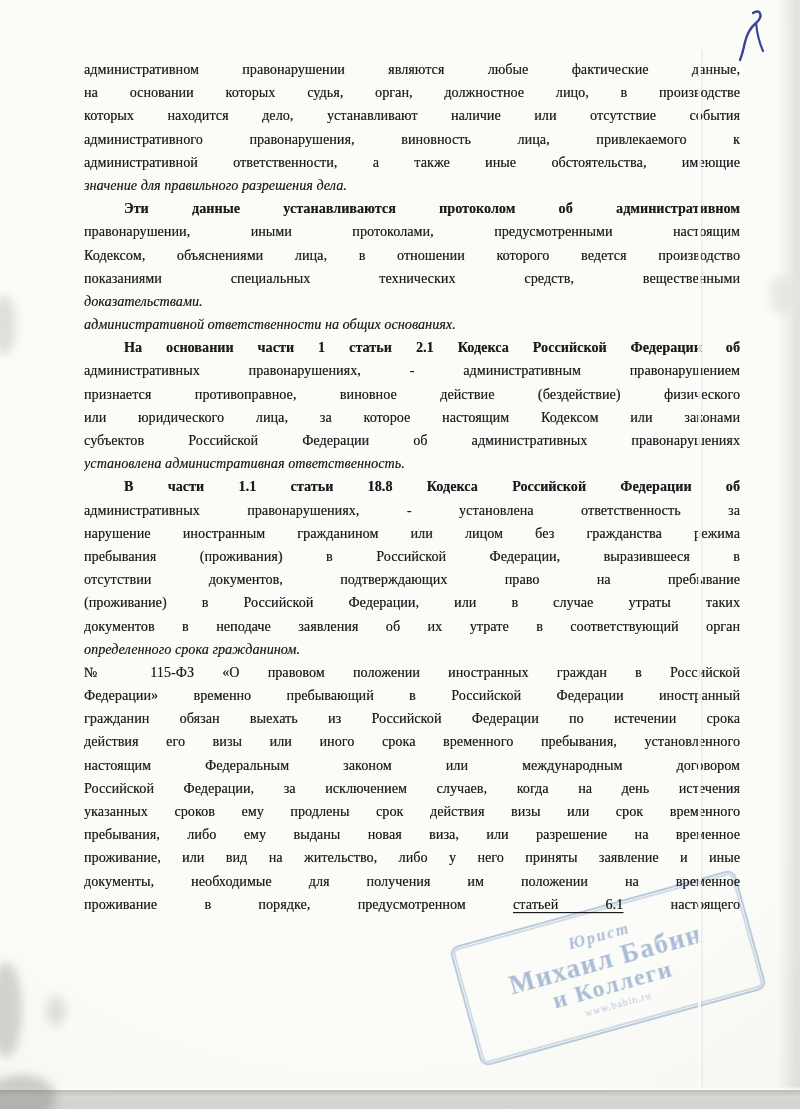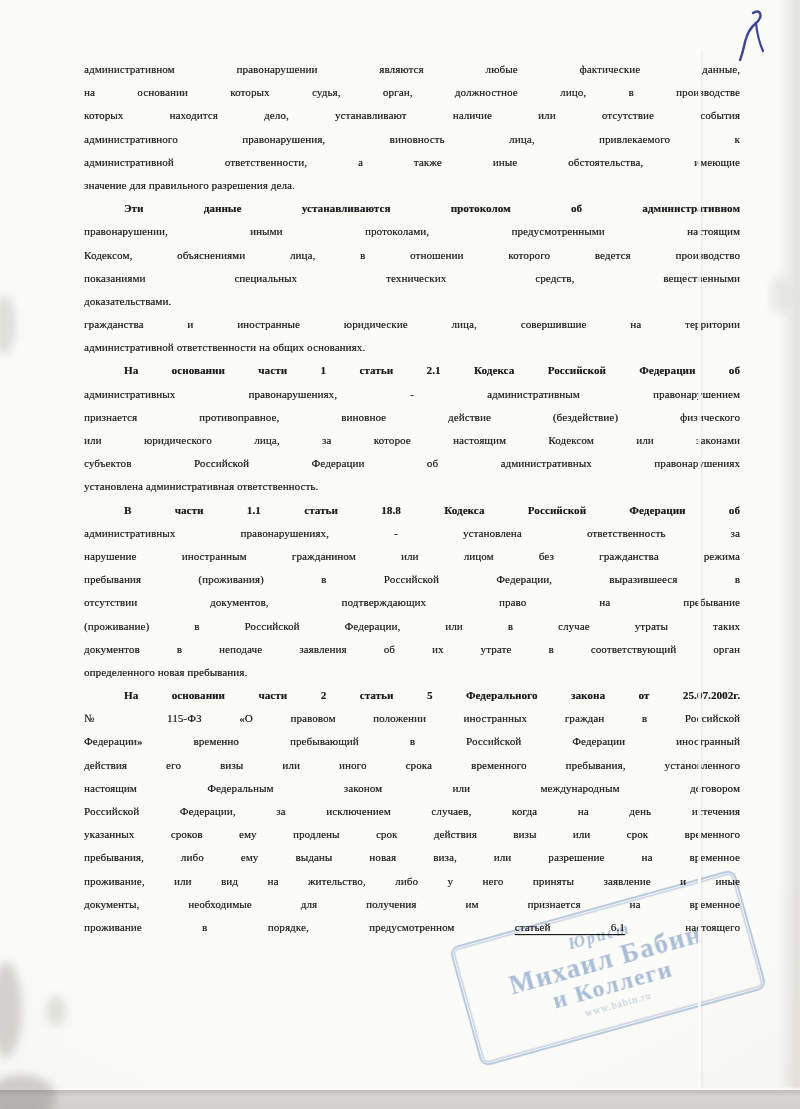--- a/index.html
+++ b/index.html
@@ -13,34 +13,34 @@
   .scan-page {
     position: absolute; inset: 0;
     background:
       radial-gradient(ellipse 120% 90% at 45% 40%, #fbfbf8 60%, #f4f3ef 88%, #edecE7 100%);
   }
   
   .doc-text {
     position: absolute;
     left: 84px; top: 58px; width: 656px;
     color: #1b1b1d;
-    font-size: 11px;
+    font-size: 14px;
     text-shadow: 0.3px 0.3px 0.3px rgba(20,20,25,0.55);
     letter-spacing: 0.1px;
   }
   .para { margin: 0; }
   .line {
     height: 23.2px;
     line-height: 23.2px;
     overflow: hidden;
     text-align: justify;
     text-align-last: justify;
     white-space: normal;
   }
-  .line.last { text-align-last: left; }
+  .line.last { text-align-last: left; font-style: italic; }
   .line.indent { text-indent: 40px; font-weight: bold; }
   .underline { text-decoration: underline; text-underline-offset: 3px; }
 
   
   .page-num {
     position: absolute; left: 726px; top: 6px; width: 40px; height: 56px;
   }
   .page-num svg { display: block; }
 
   
@@ -103,52 +103,51 @@
         <div class="line last">значение для правильного разрешения дела.</div>
       </div>
       <div class="para">
         <div class="line indent">Эти данные устанавливаются протоколом об административном</div>
         <div class="line">правонарушении, иными протоколами, предусмотренными настоящим</div>
         <div class="line">Кодексом, объяснениями лица, в отношении которого ведется производство</div>
         <div class="line">показаниями специальных технических средств, вещественными</div>
         <div class="line last">доказательствами.</div>
       </div>
       <div class="para">
-        <div class="line">гражданства и иностранные юридические лица, совершившие на территории</div>
         <div class="line last">административной ответственности на общих основаниях.</div>
       </div>
       <div class="para">
         <div class="line indent">На основании части 1 статьи 2.1 Кодекса Российской Федерации об</div>
         <div class="line">административных правонарушениях, - административным правонарушением</div>
         <div class="line">признается противоправное, виновное действие (бездействие) физического</div>
         <div class="line">или юридического лица, за которое настоящим Кодексом или законами</div>
         <div class="line">субъектов Российской Федерации об административных правонарушениях</div>
         <div class="line last">установлена административная ответственность.</div>
       </div>
       <div class="para">
         <div class="line indent">В части 1.1 статьи 18.8 Кодекса Российской Федерации об</div>
         <div class="line">административных правонарушениях, - установлена ответственность за</div>
         <div class="line">нарушение иностранным гражданином или лицом без гражданства режима</div>
         <div class="line">пребывания (проживания) в Российской Федерации, выразившееся в</div>
         <div class="line">отсутствии документов, подтверждающих право на пребывание</div>
         <div class="line">(проживание) в Российской Федерации, или в случае утраты таких</div>
         <div class="line">документов в неподаче заявления об их утрате в соответствующий орган</div>
-        <div class="line last">определенного новая пребывания.</div>
+        <div class="line last">определенного срока гражданином.</div>
       </div>
       <div class="para">
-        <div class="line indent">На основании части 2 статьи 5 Федерального закона от 25.07.2002г.</div>
         <div class="line">№ 115-ФЗ «О правовом положении иностранных граждан в Российской</div>
         <div class="line">Федерации» временно пребывающий в Российской Федерации иностранный</div>
+        <div class="line">гражданин обязан выехать из Российской Федерации по истечении срока</div>
         <div class="line">действия его визы или иного срока временного пребывания, установленного</div>
         <div class="line">настоящим Федеральным законом или международным договором</div>
         <div class="line">Российской Федерации, за исключением случаев, когда на день истечения</div>
         <div class="line">указанных сроков ему продлены срок действия визы или срок временного</div>
         <div class="line">пребывания, либо ему выданы новая виза, или разрешение на временное</div>
         <div class="line">проживание, или вид на жительство, либо у него приняты заявление и иные</div>
-        <div class="line">документы, необходимые для получения им признается на временное</div>
+        <div class="line">документы, необходимые для получения им положении на временное</div>
         <div class="line">проживание в порядке, предусмотренном <span class="underline">статьей 6.1</span> настоящего</div>
       </div>
     </div>
 
   <div class="page-num" title="">
     <svg width="40" height="56" viewBox="0 0 40 56">
       <path d="M 27 7 C 34 2 38 10 30 17 C 25 21 21 28 19 36 C 17.5 43 16 49 14 54" fill="none" stroke="#3a4398" stroke-width="2.4" stroke-linecap="round"></path>
       <path d="M 30 17 C 31 27 33 36 37 45" fill="none" stroke="#3a4398" stroke-width="2.2" stroke-linecap="round"></path>
     </svg>
   </div>

